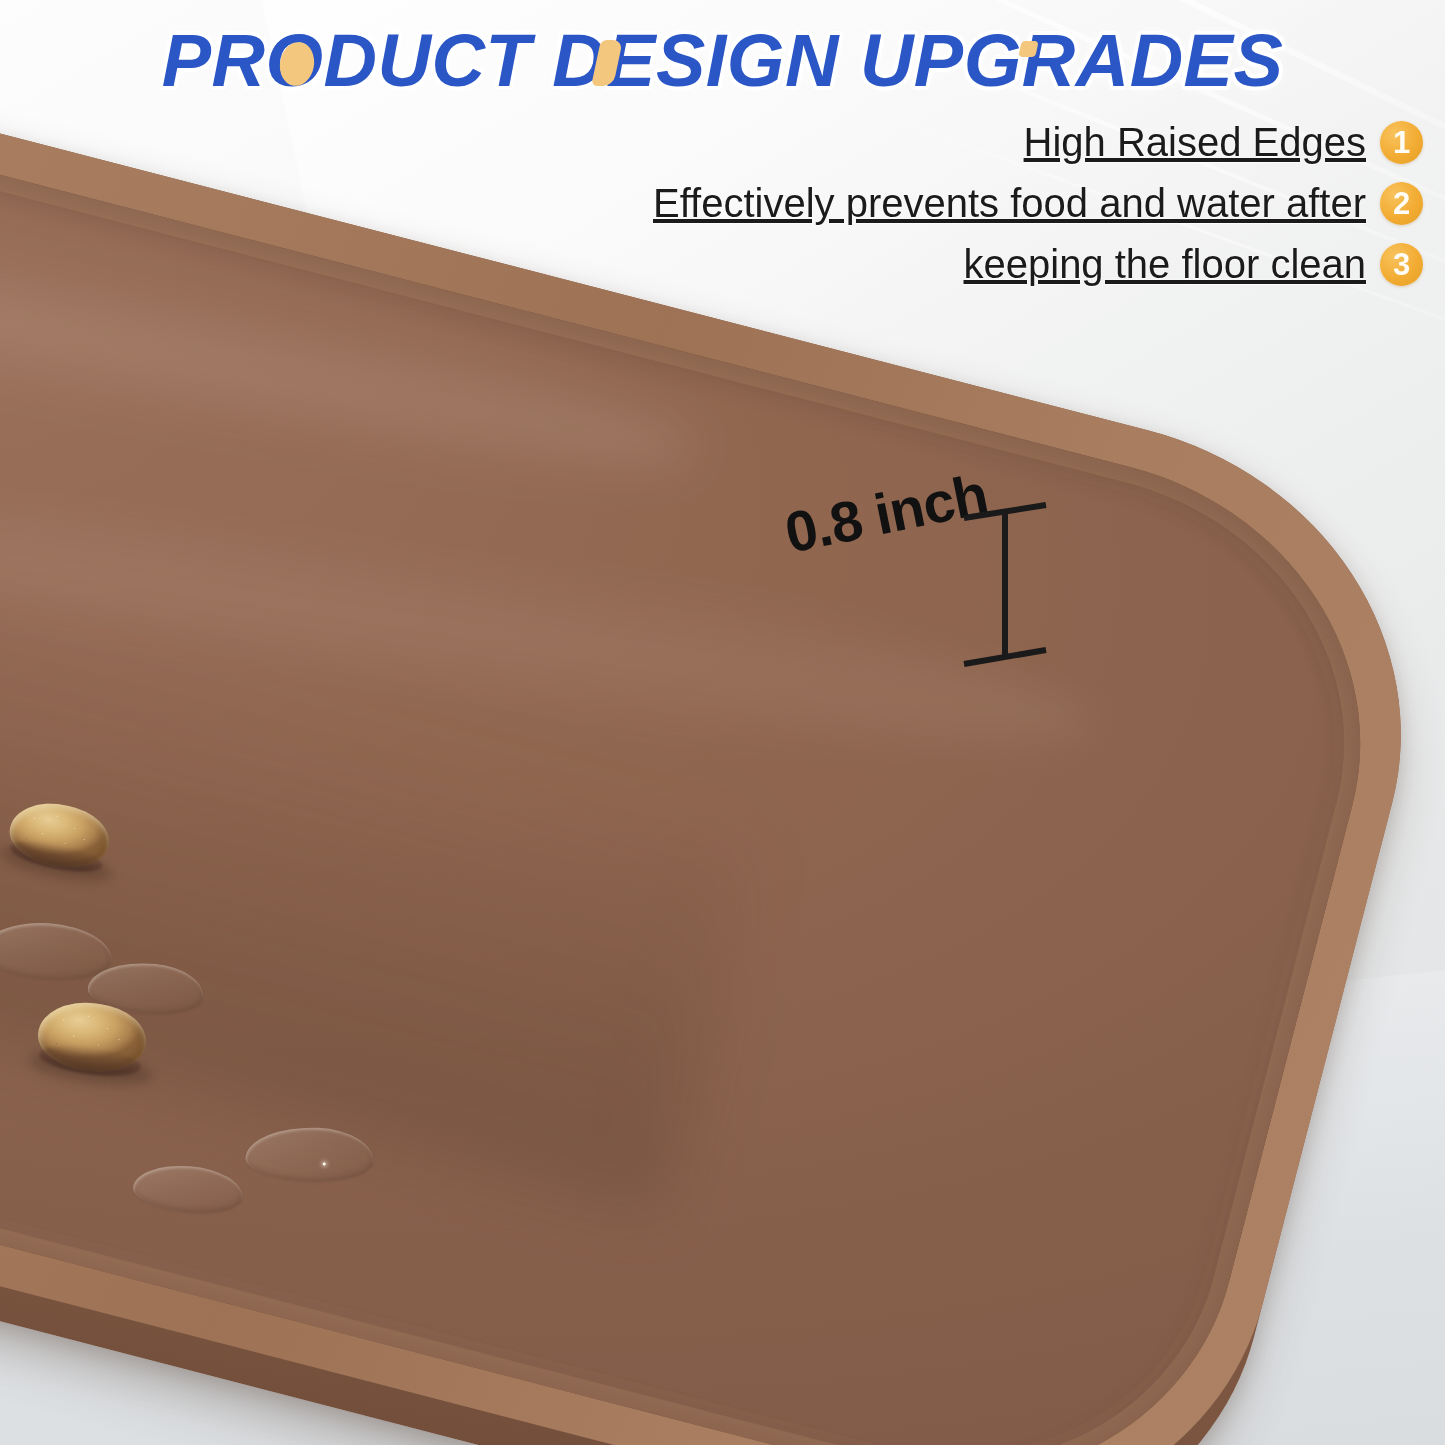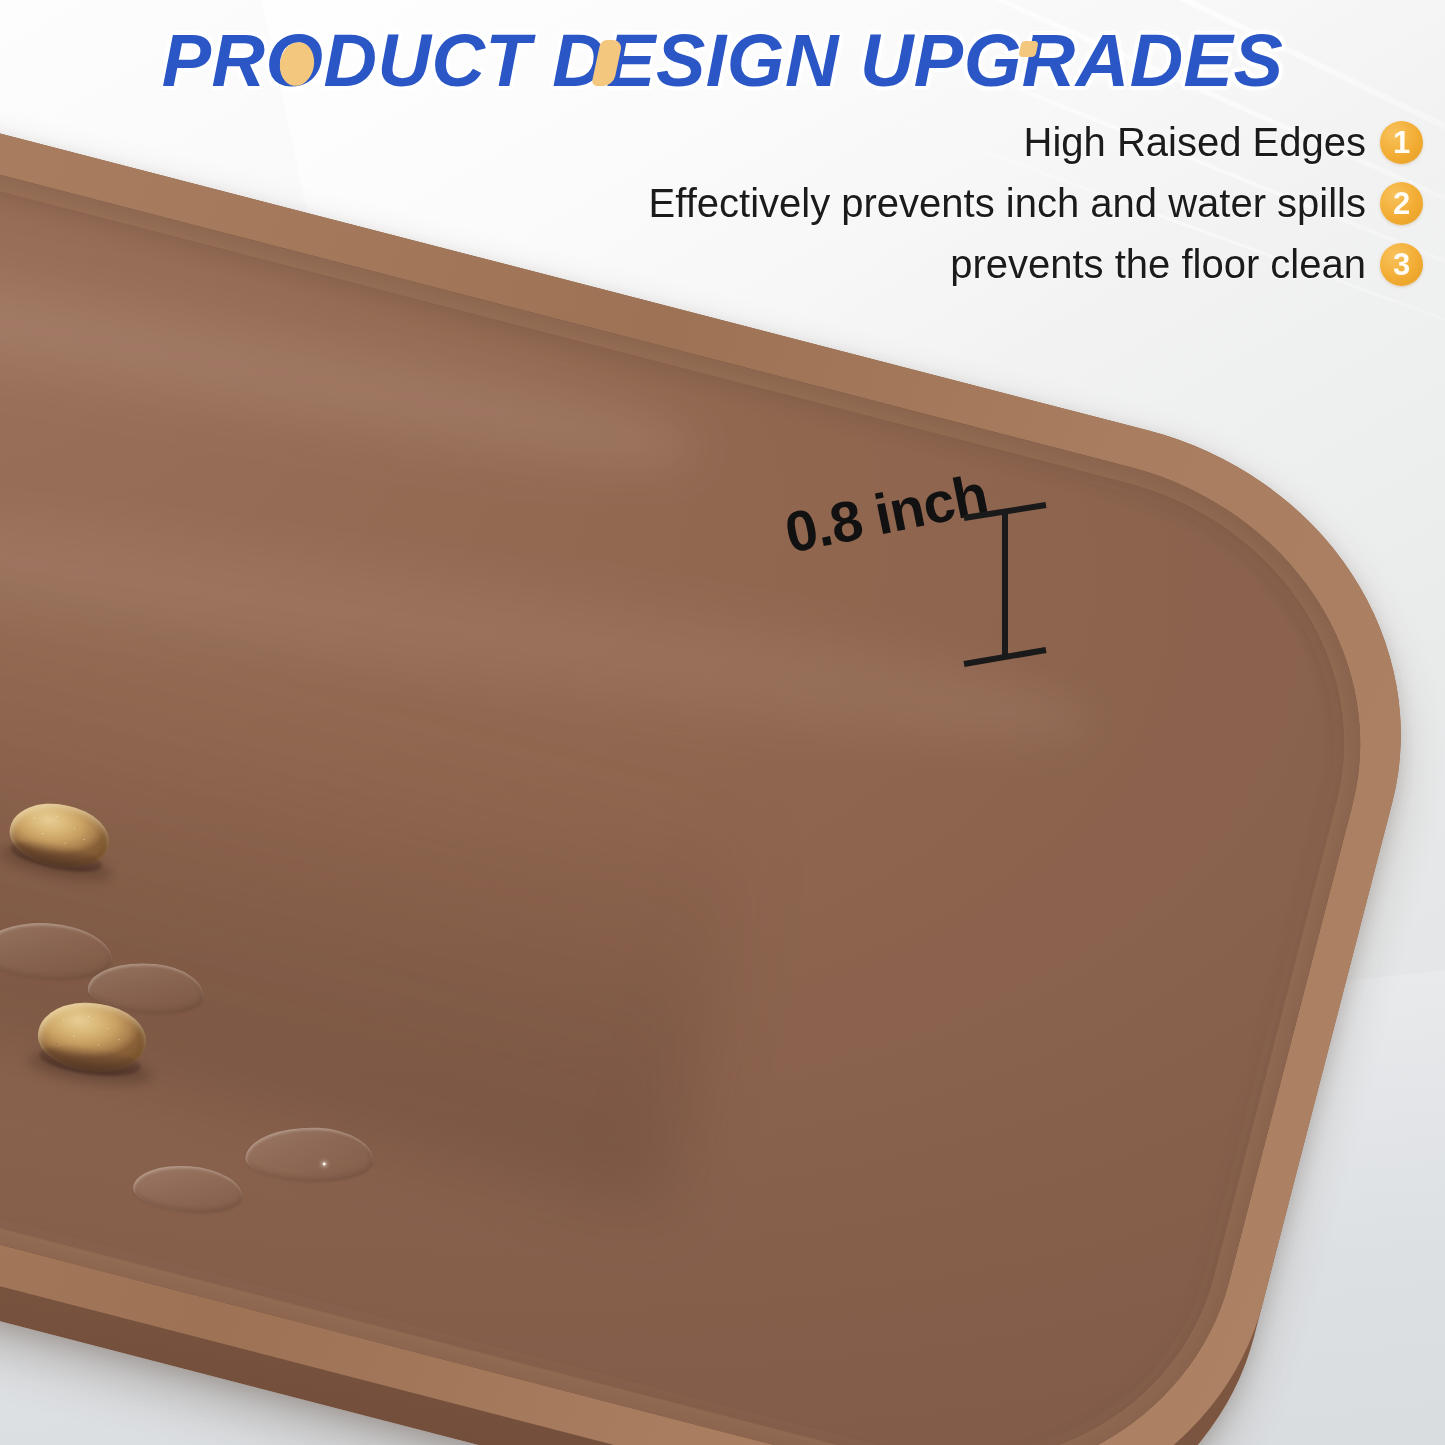--- a/index.html
+++ b/index.html
@@ -217,20 +217,21 @@
     margin-bottom:9px;
     height:52px;
   }
   .feature-text {
     font-size:40px;
     color:#1b1b1b;
     font-family:"Liberation Sans", sans-serif;
     line-height:1;
     text-shadow:0 0 2px rgba(255,255,255,.9), 0 1px 0 rgba(255,255,255,.7);
     white-space:nowrap;
+    text-decoration:underline;
   }
   .feature-badge {
     flex:0 0 auto;
     width:43px; height:43px;
     border-radius:50%;
     background:radial-gradient(circle at 34% 30%, #f8c25c 0%, #f2ac33 55%, #e69e23 100%);
     color:#fffdf6;
     font-size:31px;
     font-weight:700;
     display:flex; align-items:center; justify-content:center;
@@ -297,22 +298,22 @@
   <div class="counter-dot" id="dot-o"></div>
   <div class="counter-dot" id="dot-d"></div>
   <div class="counter-dot" id="dot-p"></div>
 
   <div id="features">
     <div class="feature-row">
       <span class="feature-text">High Raised Edges</span>
       <span class="feature-badge">1</span>
     </div>
     <div class="feature-row">
-      <span class="feature-text">Effectively prevents inch and water spills</span>
+      <span class="feature-text">Effectively prevents food and water after</span>
       <span class="feature-badge">2</span>
     </div>
     <div class="feature-row">
-      <span class="feature-text">prevents the floor clean</span>
+      <span class="feature-text">keeping the floor clean</span>
       <span class="feature-badge">3</span>
     </div>
   </div>
 
 </div>
 
 </body></html>

